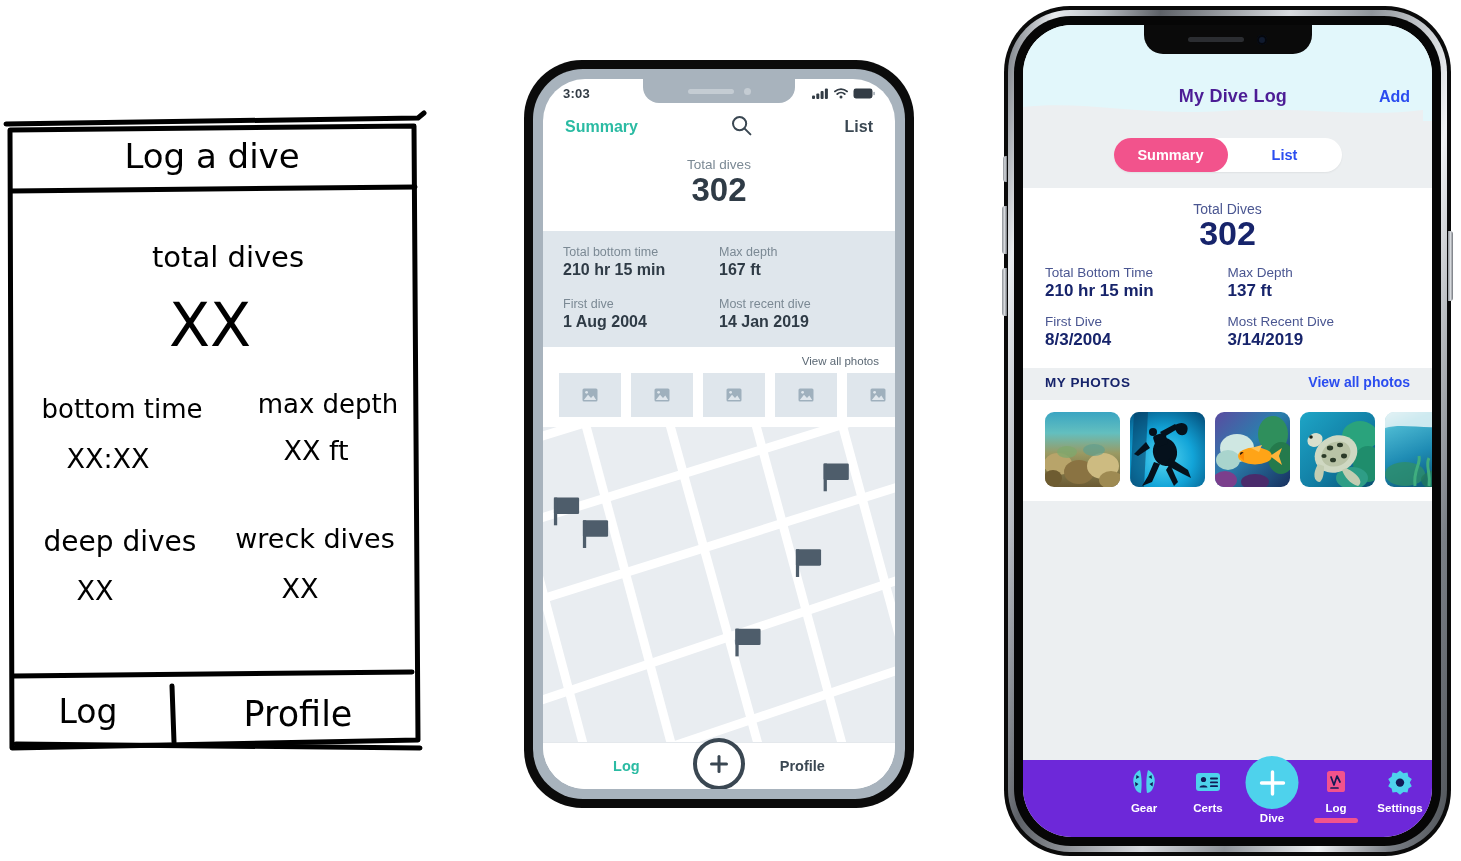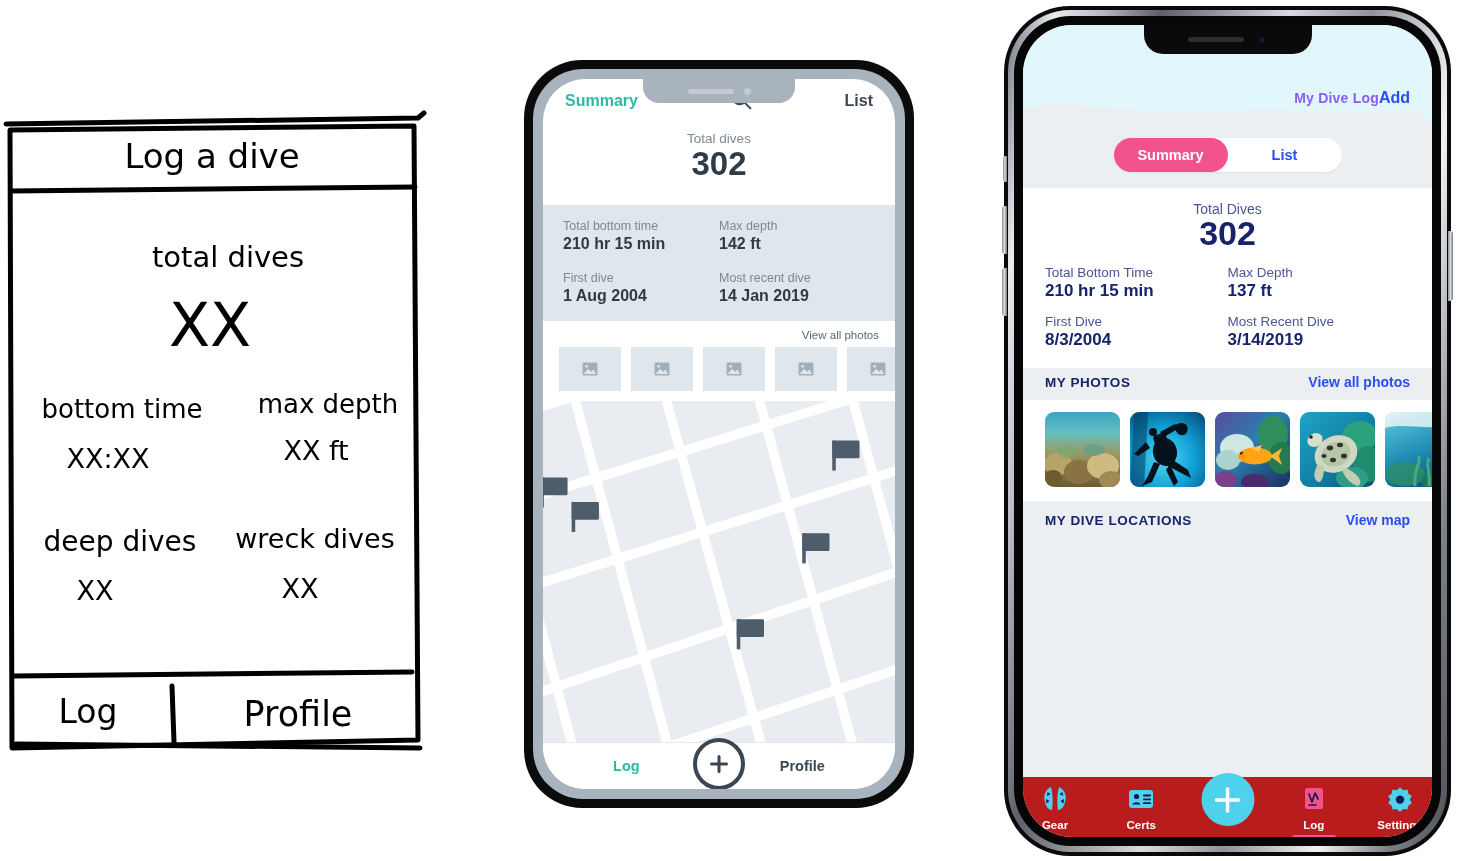--- a/index.html
+++ b/index.html
@@ -65,21 +65,21 @@
   .hf-notch{position:absolute;left:50%;top:0;transform:translateX(-50%);
             width:168px;height:29px;background:#0a0a0a;border-radius:0 0 19px 19px;z-index:9;
             display:flex;align-items:center;justify-content:center;gap:13px;}
   .hf-notch .spk{width:56px;height:5px;background:#2b2d31;border-radius:3px;}
   .hf-notch .cam{width:10px;height:10px;background:#101a2e;border-radius:50%;
                  box-shadow:inset 0 0 0 2px #05070d;}
   .hf-btn{position:absolute;background:linear-gradient(90deg,#8d9298,#d6d9dd,#70747a);z-index:20;}
   .hf-header{position:relative;background:#e2f7fb;height:96px;flex:0 0 auto;}
   .hf-header-row{position:absolute;left:0;right:0;bottom:14px;display:flex;align-items:center;
                  padding:0 22px;box-sizing:border-box;}
-  .hf-title{flex:1;text-align:right;font-size:14px;font-weight:bold;color:#8b5cf6;
+  .hf-title{flex:1;text-align:center;font-size:18px;font-weight:bold;color:#4c1d95;
             letter-spacing:.2px;padding-left:42px;}
   .hf-add{font-size:16px;font-weight:bold;color:#2b4df0;}
   .hf-wave{position:absolute;left:0;right:0;bottom:-1px;height:22px;}
   .hf-segwrap{display:flex;justify-content:center;padding:17px 0 16px 0;background:#eceff1;}
   .hf-seg{width:228px;height:34px;background:#ffffff;border-radius:17px;display:flex;
           align-items:center;position:relative;box-shadow:0 1px 2px rgba(0,0,0,.06);}
   .hf-seg-pill{position:absolute;left:0;top:0;width:114px;height:34px;border-radius:17px;background:#f2538c;}
   .hf-seg-item{flex:1;text-align:center;font-size:14.5px;font-weight:bold;position:relative;z-index:2;}
   .hf-seg-item.on{color:#ffffff;}
   .hf-seg-item.off{color:#2b4df0;}
@@ -94,31 +94,31 @@
   .hf-srow{display:flex;margin-top:13px;}
   .hf-cell{flex:1;}
   .hf-cell-lab{font-size:13.5px;color:#4a5691;margin-bottom:1px;}
   .hf-cell-val{font-size:17px;font-weight:bold;color:#17246b;}
   .hf-photos{background:#ffffff;padding:12px 0 14px 22px;}
   .hf-prow{display:flex;gap:10px;}
   .hf-thumb{flex:0 0 75px;height:75px;border-radius:9px;overflow:hidden;position:relative;}
   .hf-loc{background:#eceff1;padding:11px 22px 10px 22px;display:flex;
           align-items:center;justify-content:space-between;}
   .hf-map{flex:1;background:#eceff1;min-height:4px;}
-  .hf-tabbar{position:relative;height:60px;background:#b91c1c;display:flex;
-             align-items:flex-start;justify-content:space-between;padding-top:9px;box-sizing:border-box;}
+  .hf-tabbar{position:relative;height:77px;background:#6d28d9;display:flex;
+             align-items:flex-start;justify-content:flex-end;padding-top:9px;box-sizing:border-box;}
   .hf-tab{width:64px;text-align:center;position:relative;}
   .hf-tab-lab{font-size:11.5px;font-weight:bold;color:#ffffff;margin-top:3px;}
   .hf-tab.active .hf-tab-lab{color:#ffffff;}
   .hf-underline{position:absolute;left:50%;transform:translateX(-50%);bottom:-9px;
                 width:44px;height:5px;border-radius:3px;background:#f2538c;}
   .hf-fab{position:absolute;left:50%;top:-13px;transform:translateX(-50%);
           width:53px;height:53px;border-radius:50%;background:#4ed2ec;
           display:flex;align-items:center;justify-content:center;}
-  .hf-fab-lab{position:absolute;left:50%;transform:translateX(-50%);top:59px;
+  .hf-fab-lab{position:absolute;left:50%;transform:translateX(-50%);top:43px;
               font-size:11.5px;font-weight:bold;color:#ffffff;white-space:nowrap;}
 </style>
 </head>
 <body>
 
 <div class="sketch">
   <svg width="440" height="650" viewBox="0 0 440 650">
     <g fill="none" stroke="#000" stroke-width="5" stroke-linecap="round" stroke-linejoin="round">
       <path d="M6 16 L418 10 L424 5"></path>
       <path d="M10 22 L414 18 L418 632 L12 640 Z"></path>
@@ -147,20 +147,40 @@
 
 <div class="wf-phone">
  <div class="wf-bezel">
   <div class="wf-screen">
 
     <div class="wf-notch">
       <span class="spk"></span>
       <span class="cam"></span>
     </div>
 
+    <div class="wf-status">
+      <span class="wf-time">3:03</span>
+      <span class="wf-sys">
+        <svg width="17" height="11" viewBox="0 0 17 11">
+          <rect x="0" y="7.5" width="3" height="3.5" rx="1" fill="#333c45"></rect>
+          <rect x="4.3" y="5.5" width="3" height="5.5" rx="1" fill="#333c45"></rect>
+          <rect x="8.6" y="3" width="3" height="8" rx="1" fill="#333c45"></rect>
+          <rect x="12.9" y="0.5" width="3" height="10.5" rx="1" fill="#333c45"></rect>
+        </svg>
+        <svg width="14" height="11" viewBox="0 0 14 11">
+          <path d="M1 3.4a9 9 0 0 1 12 0" stroke="#333c45" stroke-width="1.9" fill="none" stroke-linecap="round"></path>
+          <path d="M3.3 6a5.6 5.6 0 0 1 7.4 0" stroke="#333c45" stroke-width="1.9" fill="none" stroke-linecap="round"></path>
+          <circle cx="7" cy="9" r="1.5" fill="#333c45"></circle>
+        </svg>
+        <svg width="22" height="11" viewBox="0 0 22 11">
+          <rect x="0.5" y="0.5" width="19" height="10" rx="2.4" fill="#333c45"></rect>
+          <rect x="20.3" y="3.7" width="1.5" height="3.6" rx="0.7" fill="#9aa4ad"></rect>
+        </svg>
+      </span>
+    </div>
 
     <div class="wf-topnav">
       <span class="wf-summary">Summary</span>
       <span>
         <svg width="21" height="21" viewBox="0 0 21 21">
           <circle cx="8.6" cy="8.6" r="6.6" stroke="#3a4752" stroke-width="2" fill="none"></circle>
           <line x1="13.4" y1="13.4" x2="19.4" y2="19.4" stroke="#3a4752" stroke-width="2" stroke-linecap="round"></line>
         </svg>
       </span>
       <span class="wf-list">List</span>
@@ -172,21 +192,21 @@
     </div>
 
     <div class="wf-stats">
       <div class="wf-srow">
         <div class="wf-cell">
           <div class="wf-cell-lab">Total bottom time</div>
           <div class="wf-cell-val">210 hr 15 min</div>
         </div>
         <div class="wf-cell">
           <div class="wf-cell-lab">Max depth</div>
-          <div class="wf-cell-val">142 ft</div>
+          <div class="wf-cell-val">167 ft</div>
         </div>
       </div>
       <div class="wf-srow">
         <div class="wf-cell">
           <div class="wf-cell-lab">First dive</div>
           <div class="wf-cell-val">1 Aug 2004</div>
         </div>
         <div class="wf-cell">
           <div class="wf-cell-lab">Most recent dive</div>
           <div class="wf-cell-val">14 Jan 2019</div>
@@ -475,24 +495,20 @@
             <ellipse cx="20" cy="62" rx="20" ry="12" fill="#2e8f6a" opacity=".8"></ellipse>
             <ellipse cx="58" cy="68" rx="22" ry="11" fill="#23795c" opacity=".8"></ellipse>
             <path d="M30 74 C28 58, 36 52, 34 44" stroke="#3fae7f" stroke-width="3" fill="none"></path>
             <path d="M44 74 C46 60, 40 54, 44 46" stroke="#3fae7f" stroke-width="3" fill="none"></path>
           </svg>
         </div>
 
       </div>
     </div>
 
-    <div class="hf-loc">
-      <span class="hf-sechead-t">MY DIVE LOCATIONS</span>
-      <span class="hf-sechead-a">View map</span>
-    </div>
 
     <div class="hf-map"></div>
 
     <div class="hf-tabbar">
 
       <div class="hf-tab">
         <svg width="28" height="26" viewBox="0 0 28 26">
           <g fill="#4ed2ec">
             <path d="M10 1 C4 4, 2 10, 4 16 C5 21, 8 24, 11 24 C12 18, 12 8, 10 1 Z"></path>
             <path d="M18 1 C24 4, 26 10, 24 16 C23 21, 20 24, 17 24 C16 18, 16 8, 18 1 Z"></path>

